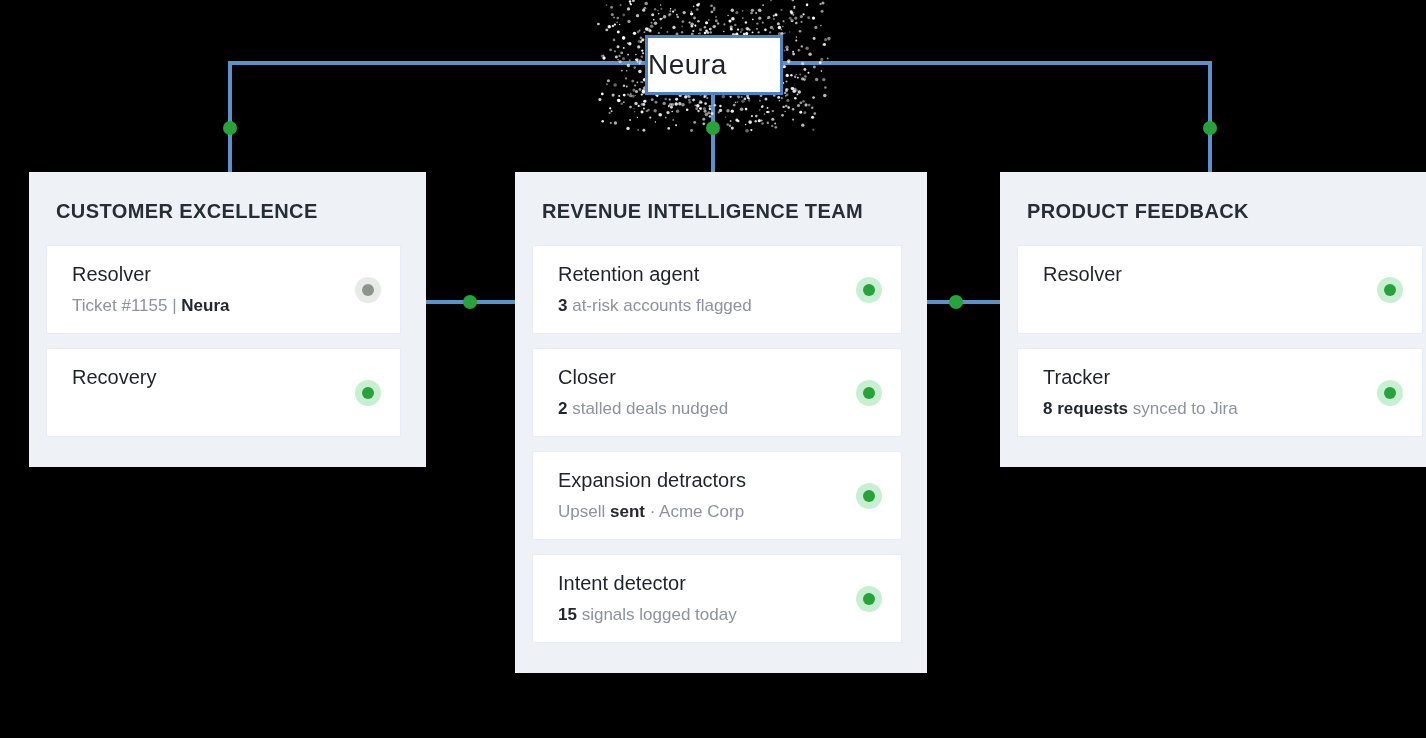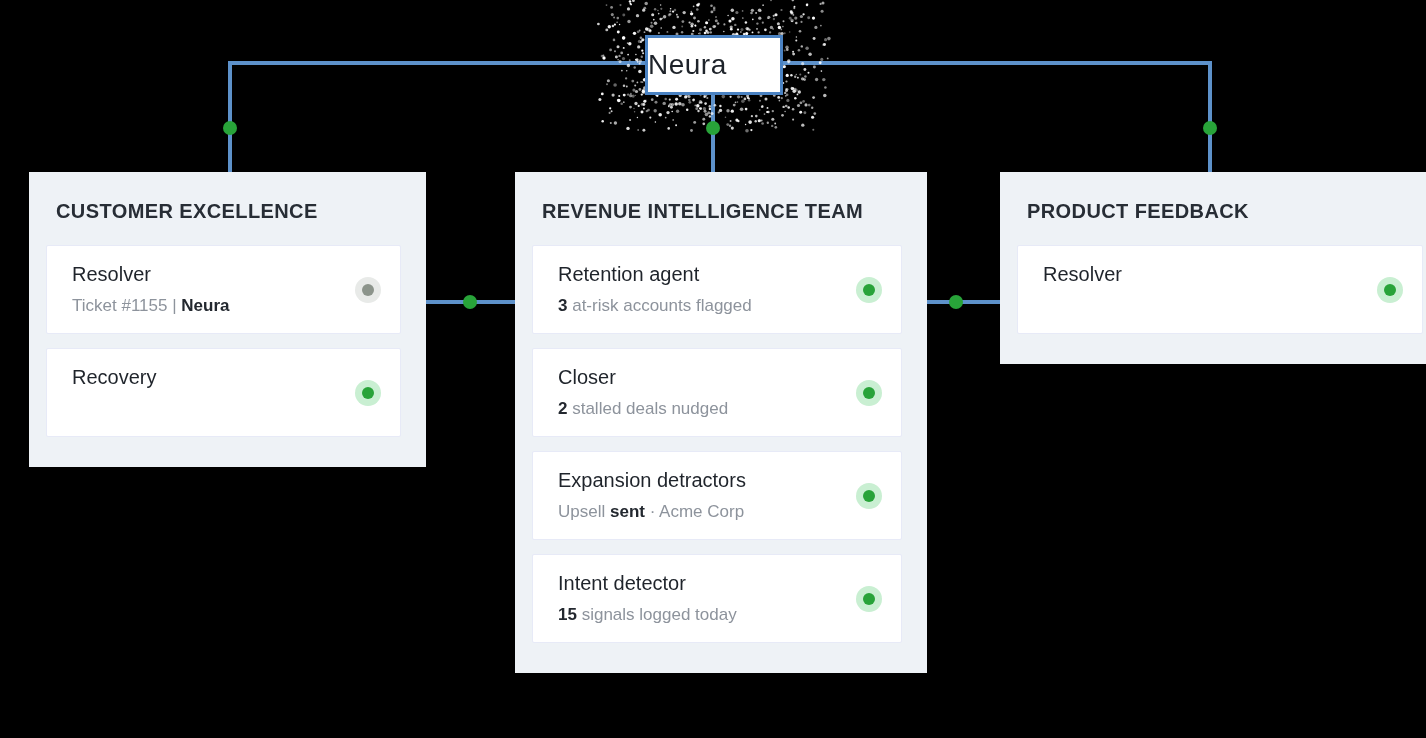--- a/index.html
+++ b/index.html
@@ -610,15 +610,22 @@
   </section>
     <section class="panel panel-pos-2">
     <h2 class="panel-title">PRODUCT FEEDBACK</h2>
     <div class="cards">
         <article class="card">
     <div class="card-title">Resolver</div>
     <span class="dot active">
       <span class="dot-core"></span>
     </span>
   </article>
+        <article class="card">
+    <div class="card-title">Tracker</div>
+    <div class="card-sub"><span class="b">8 requests</span><span> synced to Jira</span></div>
+    <span class="dot active">
+      <span class="dot-core"></span>
+    </span>
+  </article>
       </div>
   </section>
   </div>
 
 </body></html>

